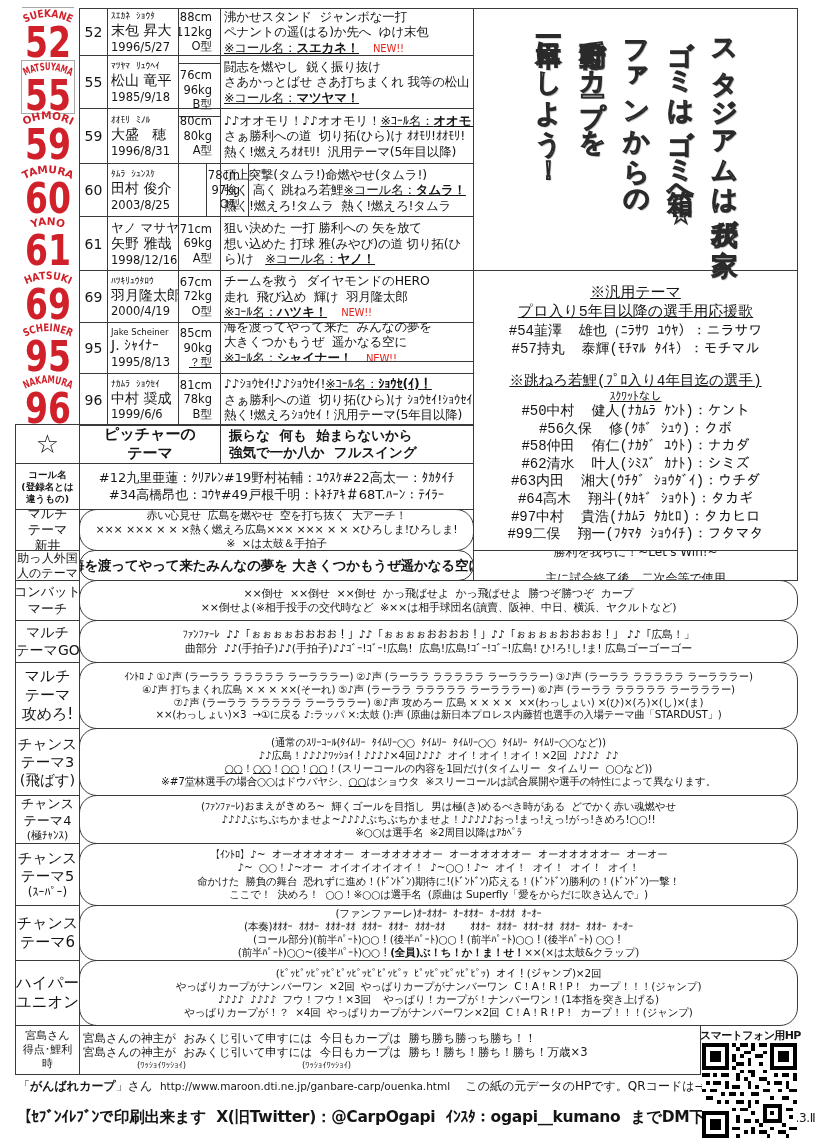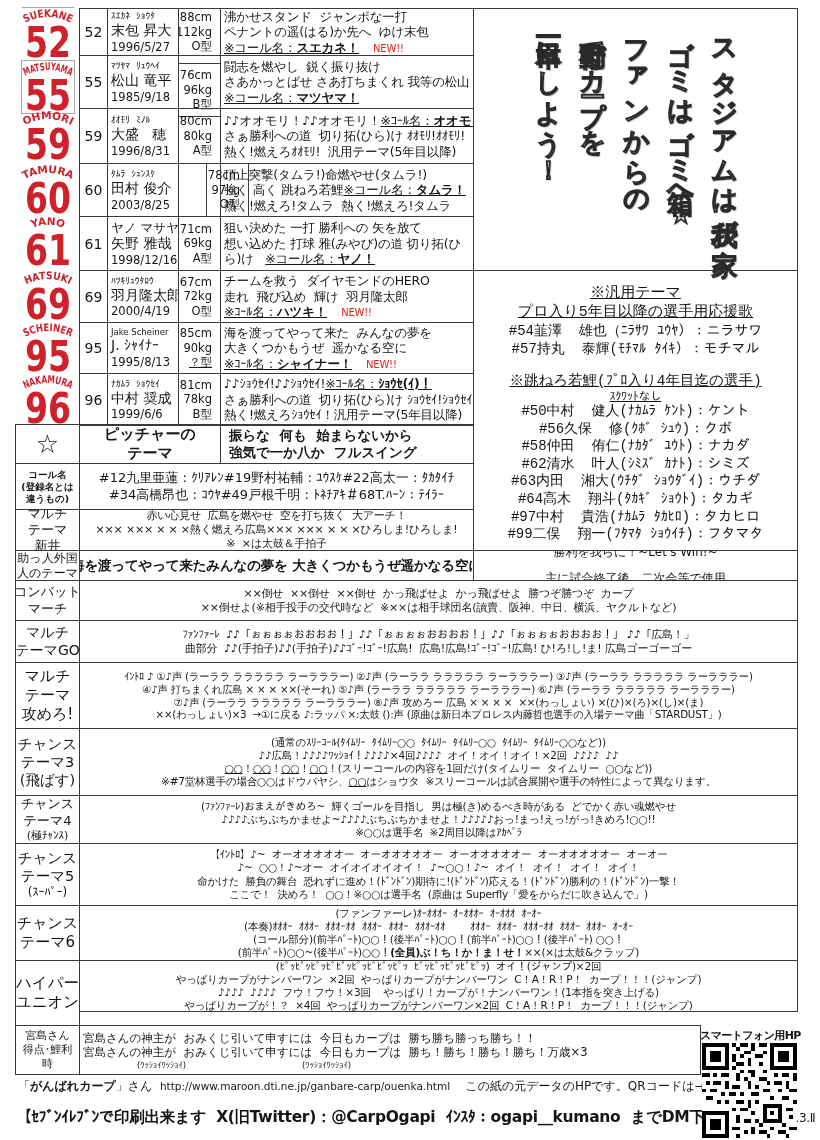--- a/index.html
+++ b/index.html
@@ -44,21 +44,21 @@
   .gp .e { font-size: 14px; height: 18px; line-height: 18px; }
   .gp .sp { height: 15px; }
   .gp .yt { font-size: 14.5px; height: 17px; line-height: 17px; text-decoration: underline; }
   .gp .nt { font-size: 11.5px; height: 13px; line-height: 13px; text-decoration: underline; }
   .gp .ye { font-size: 14px; height: 17.6px; line-height: 17.6px; }
   .win { font-size: 12px; line-height: 14px; gap: 11px; }
 
   
   .lbl { align-items: center; text-align: center; font-size: 14px; line-height: 17px; }
   .lbl .small { font-size: 9.5px; line-height: 12px; font-weight: bold; }
-  .cnt { align-items: center; text-align: center; font-size: 10.5px; line-height: 15.5px; letter-spacing: -0.2px; }
+  .cnt { align-items: center; text-align: center; font-size: 10.5px; line-height: 15.5px; letter-spacing: -0.2px; border-radius: 18px; }
   .star { font-size: 26px; }
 
   
   .foot1 { position: absolute; left: 18px; top: 1078px; font-size: 12px; white-space: pre; }
   .foot1 .url { font-size: 10.5px; }
   .foot2 { position: absolute; left: 16px; top: 1107px; font-size: 15.5px; font-weight: bold; white-space: pre; letter-spacing: -0.3px; }
   .foot2 .date { font-size: 12px; font-weight: normal; }
   .qrlabel { position: absolute; left: 700px; top: 1028px; width: 98px; font-size: 11px; font-weight: bold;
              letter-spacing: -0.6px; white-space: nowrap; text-align: center; }
   .qr { position: absolute; left: 702px; top: 1043px; width: 95px; height: 95px; }
@@ -217,21 +217,21 @@
   <div class="c pname" style="left:107px;top:322px;width:72px;height:52px;">
     <div class="ln kana" style="font-size:8.5px">Jake Scheiner</div>
     <div class="ln nm">J. ｼｬｲﾅｰ</div>
     <div class="ln bd">1995/8/13</div>
   </div>
   <div class="c pbody" style="left:178px;top:322px;width:43px;height:52px;">
     <div class="ln">185cm</div>
     <div class="ln">90kg</div>
     <div class="ln u">？型</div>
   </div>
-  <div class="c plyr" style="left:220px;top:322px;width:254px;height:52px;">
+  <div class="c plyr" style="left:220px;top:322px;width:254px;height:40px;">
     <div class="ln">海を渡ってやって来た  みんなの夢を</div>
     <div class="ln">大きくつかもうぜ  遥かなる空に</div>
     <div class="ln"><span></span><span class="u">※ｺｰﾙ名：</span><span class="u b">シャイナー！</span><span class="new">NEW!!</span></div>
   </div>
 
   <div class="c pnum" style="left:79px;top:373px;width:29px;height:53px;">96</div>
   <div class="c pname" style="left:107px;top:373px;width:72px;height:53px;">
     <div class="ln kana">ﾅｶﾑﾗ  ｼｮｳｾｲ</div>
     <div class="ln nm">中村 奨成</div>
     <div class="ln bd">1999/6/6</div>
@@ -392,21 +392,21 @@
     <div class="ln">(ファンファーレ)ｵｰｵｵｵｰ  ｵｰｵｵｵｰ  ｵｰｵｵｵ  ｵｰｵｰ</div>
     <div class="ln">(本奏)ｵｵｵｰ  ｵｵｵｰ  ｵｵｵｰｵｵ  ｵｵｵｰ  ｵｵｵｰ  ｵｵｵｰｵｵ        ｵｵｵｰ  ｵｵｵｰ  ｵｵｵｰｵｵ  ｵｵｵｰ  ｵｵｵｰ  ｵｰｵｰ</div>
     <div class="ln">(コール部分)(前半ﾊﾟｰﾄ)○○！(後半ﾊﾟｰﾄ)○○！(前半ﾊﾟｰﾄ)○○！(後半ﾊﾟｰﾄ) ○○！</div>
     <div class="ln"><span>(前半ﾊﾟｰﾄ)○○~(後半ﾊﾟｰﾄ)○○！</span><span class="b">(全員)ぶ！ち！か！ま！せ！</span><span>××(×は太鼓&amp;クラップ)</span></div>
   </div>
 
   <div class="c lbl" style="left:15px;top:960px;width:65px;height:66px;font-size:15.5px;line-height:21px;">
     <div class="ln">ハイパー</div>
     <div class="ln">ユニオン</div>
   </div>
-  <div class="c cnt" style="left:79px;top:960px;width:719px;height:52px;">
+  <div class="c cnt" style="left:79px;top:960px;width:719px;height:66px;">
     <div class="ln">(ﾋﾟｯﾋﾟｯﾋﾟｯﾋﾟﾋﾟｯﾋﾟｯﾋﾟﾋﾟｯﾋﾟｯ  ﾋﾟｯﾋﾟｯﾋﾟｯﾋﾟﾋﾟｯ)  オイ！(ジャンプ)×2回</div>
     <div class="ln">やっぱりカープがナンバーワン  ×2回  やっぱりカープがナンバーワン  C！A！R！P！  カープ！！！(ジャンプ)</div>
     <div class="ln">♪♪♪♪  ♪♪♪♪  フウ！フウ！×3回    やっぱり！カープが！ナンバーワン！(1本指を突き上げる)</div>
     <div class="ln">やっぱりカープが！？  ×4回  やっぱりカープがナンバーワン×2回  C！A！R！P！  カープ！！！(ジャンプ)</div>
   </div>
 
   <div class="c lbl" style="left:15px;top:1025px;width:65px;height:50px;font-size:11px;line-height:14px;">
     <div class="ln">宮島さん</div>
     <div class="ln">得点･鯉利</div>
     <div class="ln">時</div>

